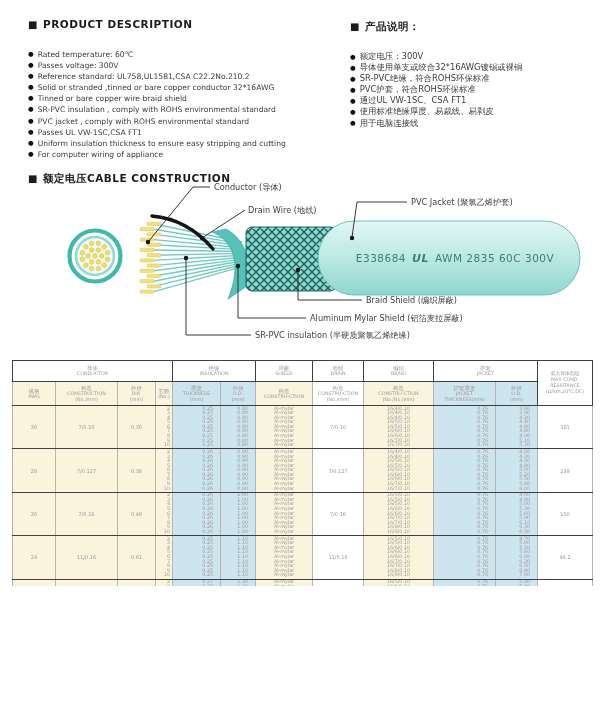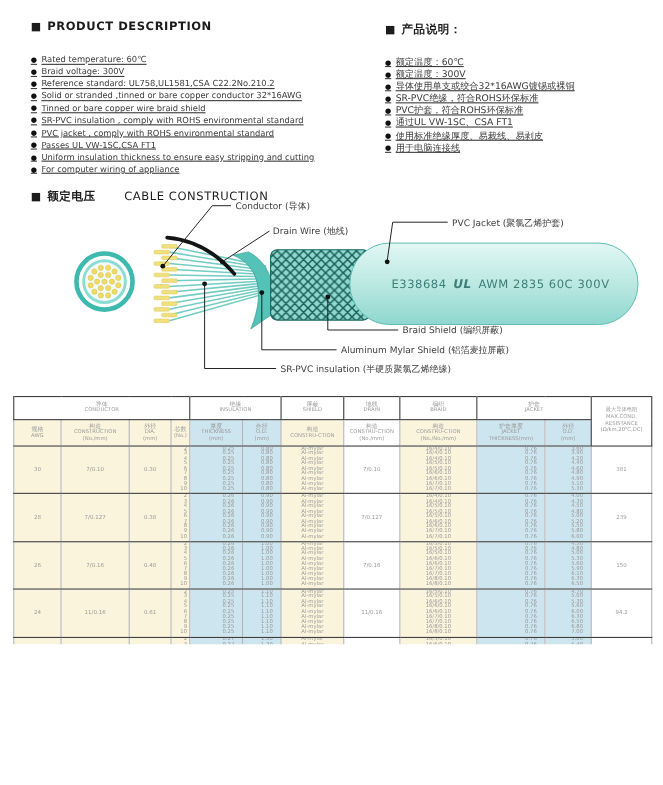--- a/index.html
+++ b/index.html
@@ -1,21 +1,21 @@
 <!DOCTYPE html>
 <html><head>
 <meta charset="utf-8">
 <style>
   html,body{margin:0;padding:0;background:#fff;}
   .page{position:relative;width:603px;height:586px;background:#fff;overflow:hidden;
         font-family:"DejaVu Sans",sans-serif;color:#4a4a4a;}
   .hdr{position:absolute;font-weight:bold;font-size:10.5px;color:#1c1c1c;letter-spacing:.5px;white-space:nowrap;}
   .hdr .sq{font-size:10px;margin-right:5px;}
-  .hdr .en-sub{font-weight:normal;margin-left:26px;}
-  .blist{position:absolute;font-size:7.6px;color:#3c3c3c;line-height:10.6px;white-space:nowrap;text-decoration:underline;}
+  .hdr .en-sub{font-weight:bold;margin-left:0;}
+  .blist{position:absolute;font-size:7.6px;color:#3c3c3c;line-height:10.6px;white-space:nowrap;}
   .blist.cn{font-size:8.4px;}
   .blist .bu{font-size:6.5px;margin-right:4px;color:#111;vertical-align:.5px;}
   svg text{font-family:"DejaVu Sans",sans-serif;}
   
   .tblwrap{position:absolute;left:12px;top:360px;}
   table.spec{border-collapse:collapse;table-layout:fixed;width:580px;
              font-size:5px;color:#9a9a9a;}
   table.spec td,table.spec th{border-right:.6px solid #b5b5b5;border-left:.6px solid #b5b5b5;
              padding:0;font-weight:normal;overflow:hidden;}
   table.spec{border:1.3px solid #3f3f3f;}
@@ -44,33 +44,32 @@
 
   <div class="hdr" style="left:28px;top:18px">
     <span class="sq">■</span><span>PRODUCT DESCRIPTION</span>
   </div>
   <div class="hdr" style="left:350px;top:20px">
     <span class="sq">■</span><span>产品说明：</span>
   </div>
 
   <div class="blist" id="list-en" style="left:28px;top:49px">
       <div><span class="bu">●</span><span>Rated temperature: 60℃</span></div>
-      <div><span class="bu">●</span><span>Braid voltage: 300V</span></div>
+      <div><span class="bu">●</span><span>Passes voltage: 300V</span></div>
       <div><span class="bu">●</span><span>Reference standard: UL758,UL1581,CSA C22.2No.210.2</span></div>
       <div><span class="bu">●</span><span>Solid or stranded ,tinned or bare copper conductor 32*16AWG</span></div>
       <div><span class="bu">●</span><span>Tinned or bare copper wire braid shield</span></div>
       <div><span class="bu">●</span><span>SR-PVC insulation , comply with ROHS environmental standard</span></div>
       <div><span class="bu">●</span><span>PVC jacket , comply with ROHS environmental standard</span></div>
       <div><span class="bu">●</span><span>Passes UL VW-1SC,CSA FT1</span></div>
       <div><span class="bu">●</span><span>Uniform insulation thickness to ensure easy stripping and cutting</span></div>
       <div><span class="bu">●</span><span>For computer wiring of appliance</span></div>
     </div>
   <div class="blist cn" id="list-cn" style="left:350px;top:51px">
-      <div><span class="bu">●</span><span>额定温度：60℃</span></div>
-      <div><span class="bu">●</span><span>额定温度：300V</span></div>
+      <div><span class="bu">●</span><span>额定电压：300V</span></div>
       <div><span class="bu">●</span><span>导体使用单支或绞合32*16AWG镀锡或裸铜</span></div>
       <div><span class="bu">●</span><span>SR-PVC绝缘，符合ROHS环保标准</span></div>
       <div><span class="bu">●</span><span>PVC护套，符合ROHS环保标准</span></div>
       <div><span class="bu">●</span><span>通过UL VW-1SC、CSA FT1</span></div>
       <div><span class="bu">●</span><span>使用标准绝缘厚度、易裁线、易剥皮</span></div>
       <div><span class="bu">●</span><span>用于电脑连接线</span></div>
     </div>
 
   <div class="hdr" style="left:28px;top:172px">
     <span class="sq">■</span><span>额定电压</span><span class="en-sub">CABLE CONSTRUCTION</span>

